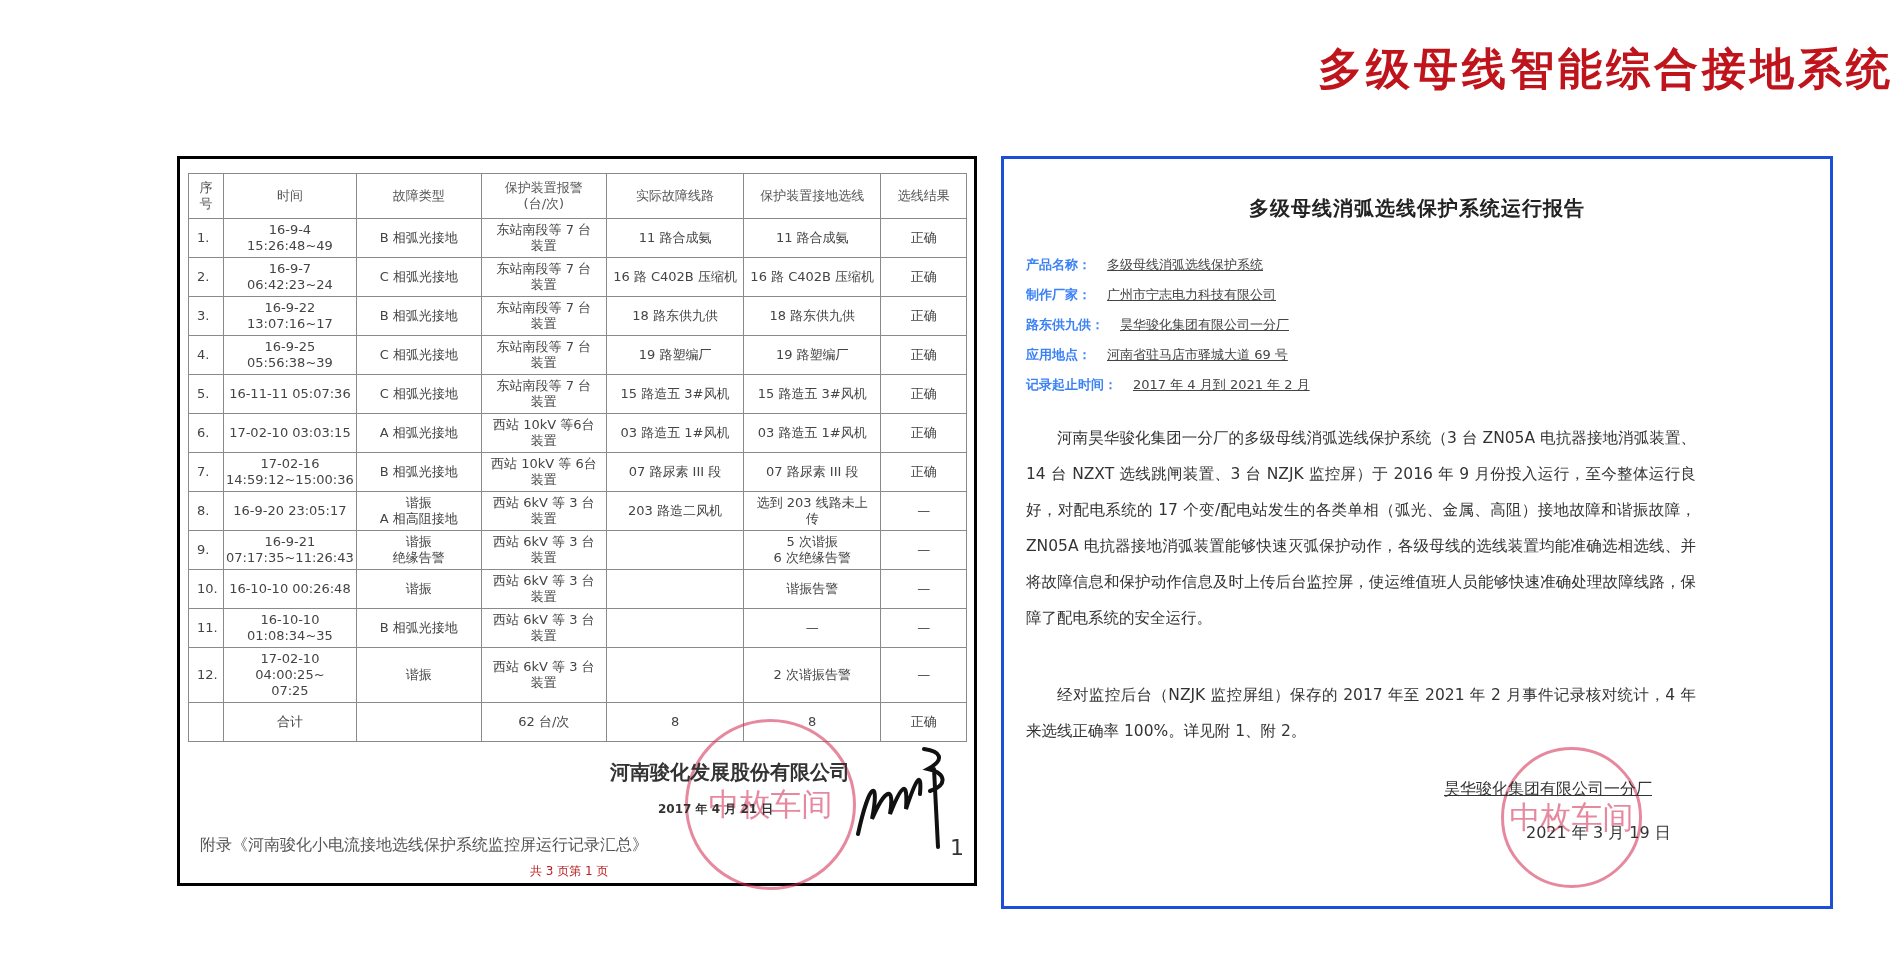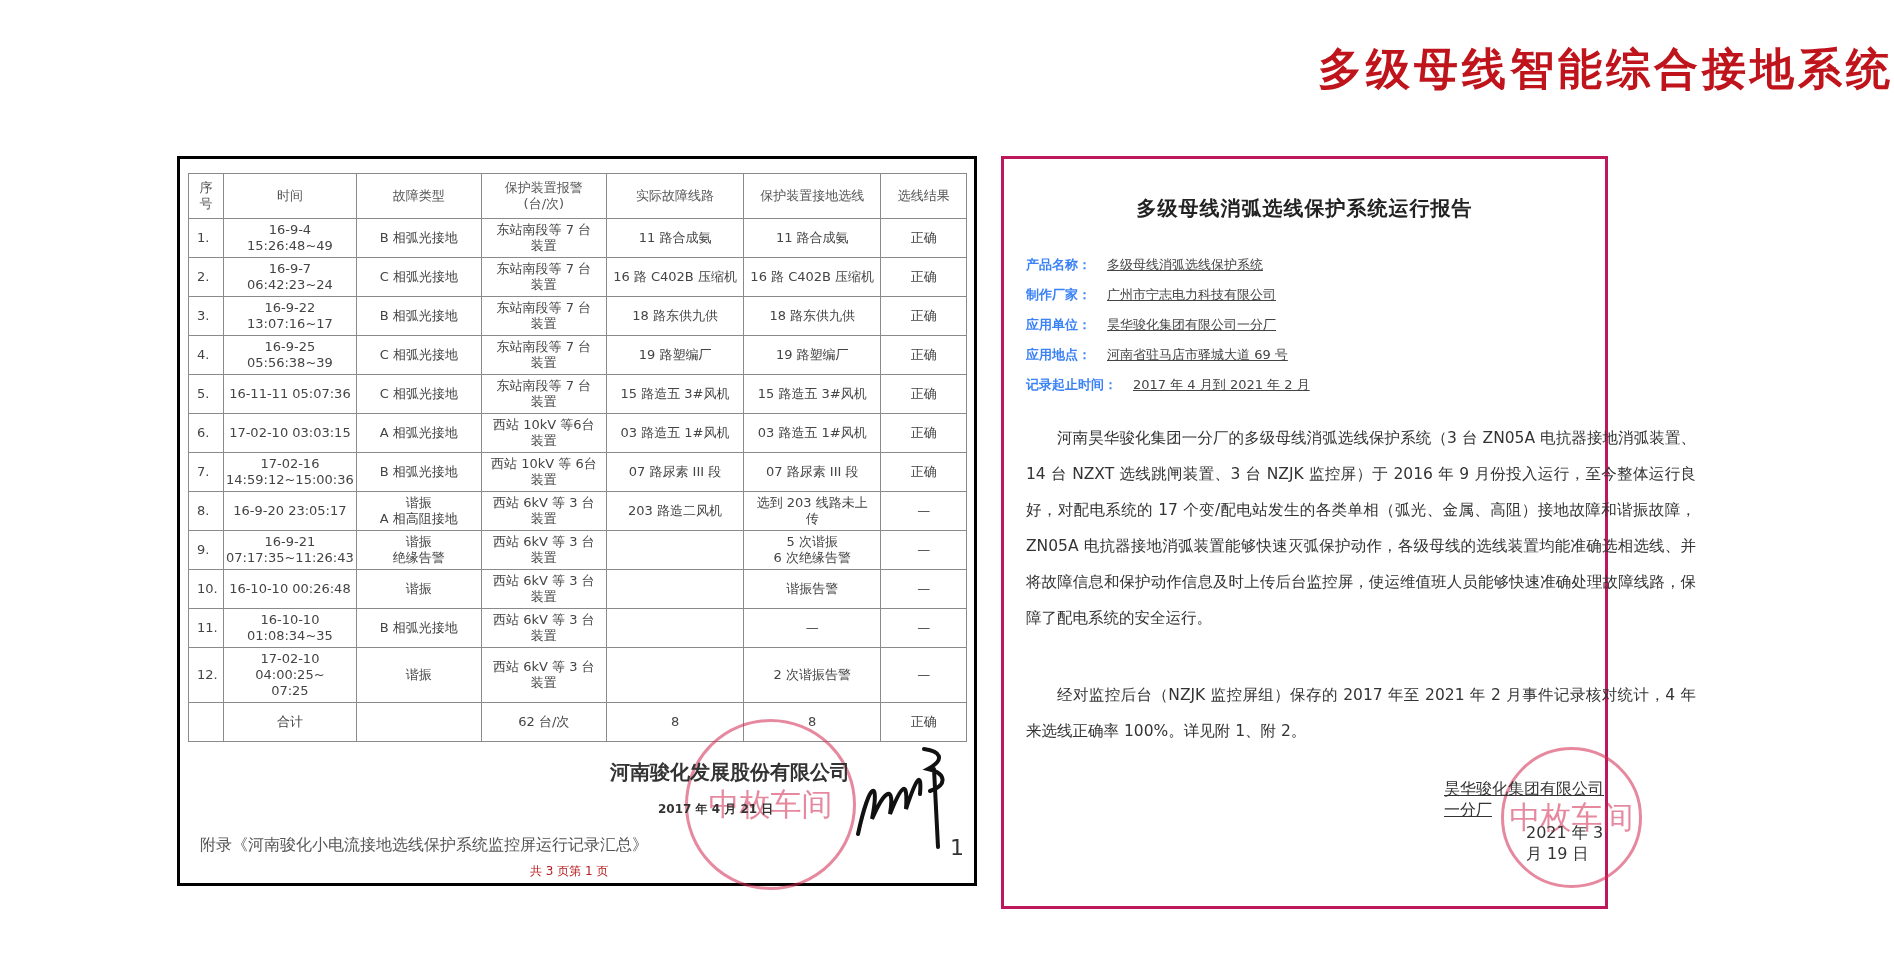--- a/index.html
+++ b/index.html
@@ -50,22 +50,22 @@
     display: flex; align-items: center; justify-content: center;
     color: rgba(210,40,80,0.55); font-size: 31px;
   }
   .stamp-left { left: 505px; top: 560px; width: 165px; height: 165px; }
   .stamp-right { left: 497px; top: 588px; width: 135px; height: 135px; }
   .signature {
     position: absolute; left: 670px; top: 580px; width: 110px; height: 110px;
   }
   
   .right-panel {
-    position: absolute; left: 1001px; top: 156px; width: 607px; height: 753px;
-    border: 3px solid #be185d; background: #fff; box-sizing: border-box;
+    position: absolute; left: 1001px; top: 156px; width: 832px; height: 753px;
+    border: 3px solid #1d4ed8; background: #fff; box-sizing: border-box;
   }
   .report-title {
     position: absolute; left: 0; right: 0; top: 36px; text-align: center;
     font-size: 20px; font-weight: bold; color: #222; letter-spacing: 1px;
   }
   .info-row { position: absolute; left: 22px; font-size: 13px; color: #333; }
   .info-label { font-weight: bold; color: #3b82f6; }
   .info-value { text-decoration: underline; color: #444; margin-left: 16px; }
   .report-body {
     position: absolute; left: 22px; width: 670px; font-size: 15.5px; line-height: 36px; color: #333;
@@ -363,21 +363,21 @@
 <div class="right-panel">
   <div class="report-title">多级母线消弧选线保护系统运行报告</div>
 
   <div class="info-row" style="top:97px">
     <span class="info-label">产品名称：</span><span class="info-value">多级母线消弧选线保护系统</span>
   </div>
   <div class="info-row" style="top:127px">
     <span class="info-label">制作厂家：</span><span class="info-value">广州市宁志电力科技有限公司</span>
   </div>
   <div class="info-row" style="top:157px">
-    <span class="info-label">应用单位：</span><span class="info-value">昊华骏化集团有限公司一分厂</span>
+    <span class="info-label">路东供九供：</span><span class="info-value">昊华骏化集团有限公司一分厂</span>
   </div>
   <div class="info-row" style="top:187px">
     <span class="info-label">应用地点：</span><span class="info-value">河南省驻马店市驿城大道 69 号</span>
   </div>
   <div class="info-row" style="top:217px">
     <span class="info-label">记录起止时间：</span><span class="info-value">2017 年 4 月到  2021 年 2 月</span>
   </div>
 
   <p class="report-body" style="top:245px; margin:16px 14px 0 0;">河南昊华骏化集团一分厂的多级母线消弧选线保护系统（3 台 ZN05A 电抗器接地消弧装置、14 台 NZXT 选线跳闸装置、3 台 NZJK 监控屏）于 2016 年 9 月份投入运行，至今整体运行良好，对配电系统的 17 个变/配电站发生的各类单相（弧光、金属、高阻）接地故障和谐振故障，ZN05A 电抗器接地消弧装置能够快速灭弧保护动作，各级母线的选线装置均能准确选相选线、并将故障信息和保护动作信息及时上传后台监控屏，使运维值班人员能够快速准确处理故障线路，保障了配电系统的安全运行。</p>
   <p class="report-body" style="top:502px; margin:16px 0 0 0;">经对监控后台（NZJK 监控屏组）保存的 2017 年至 2021 年 2 月事件记录核对统计，4 年来选线正确率 100%。详见附 1、附 2。</p>

